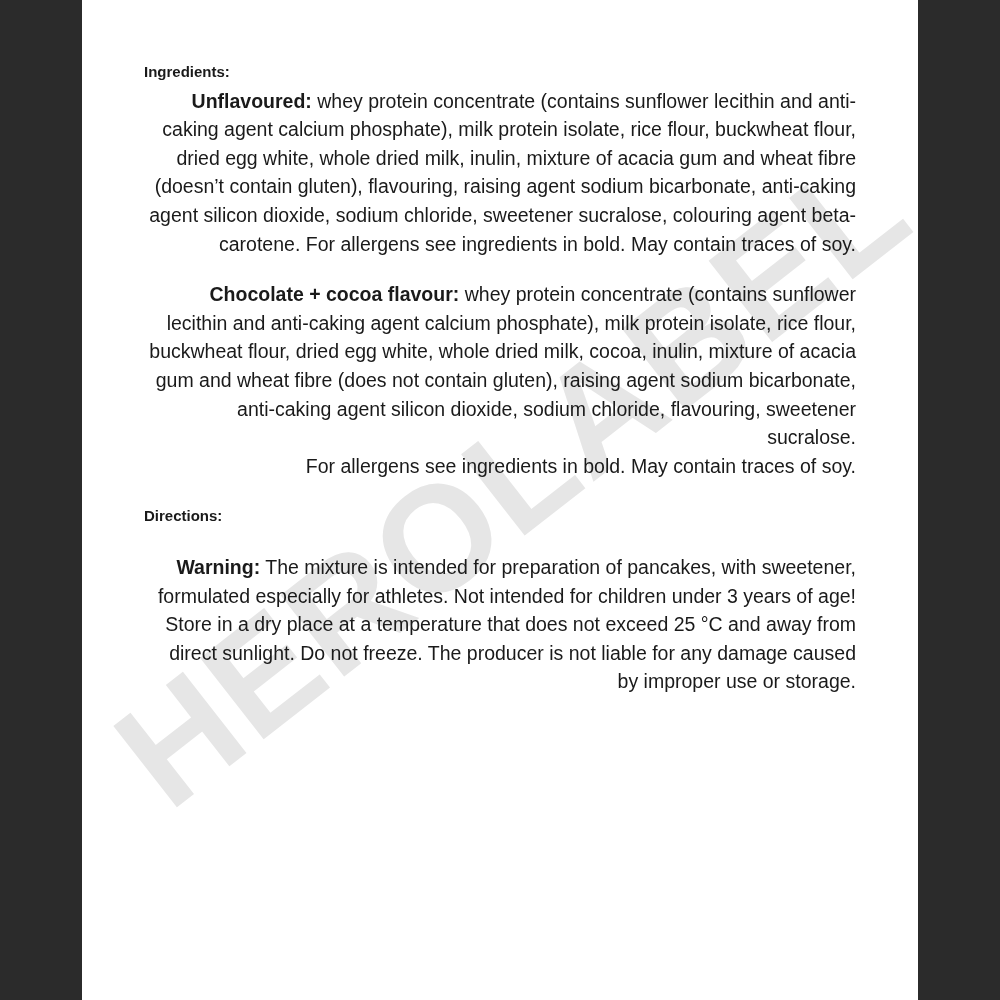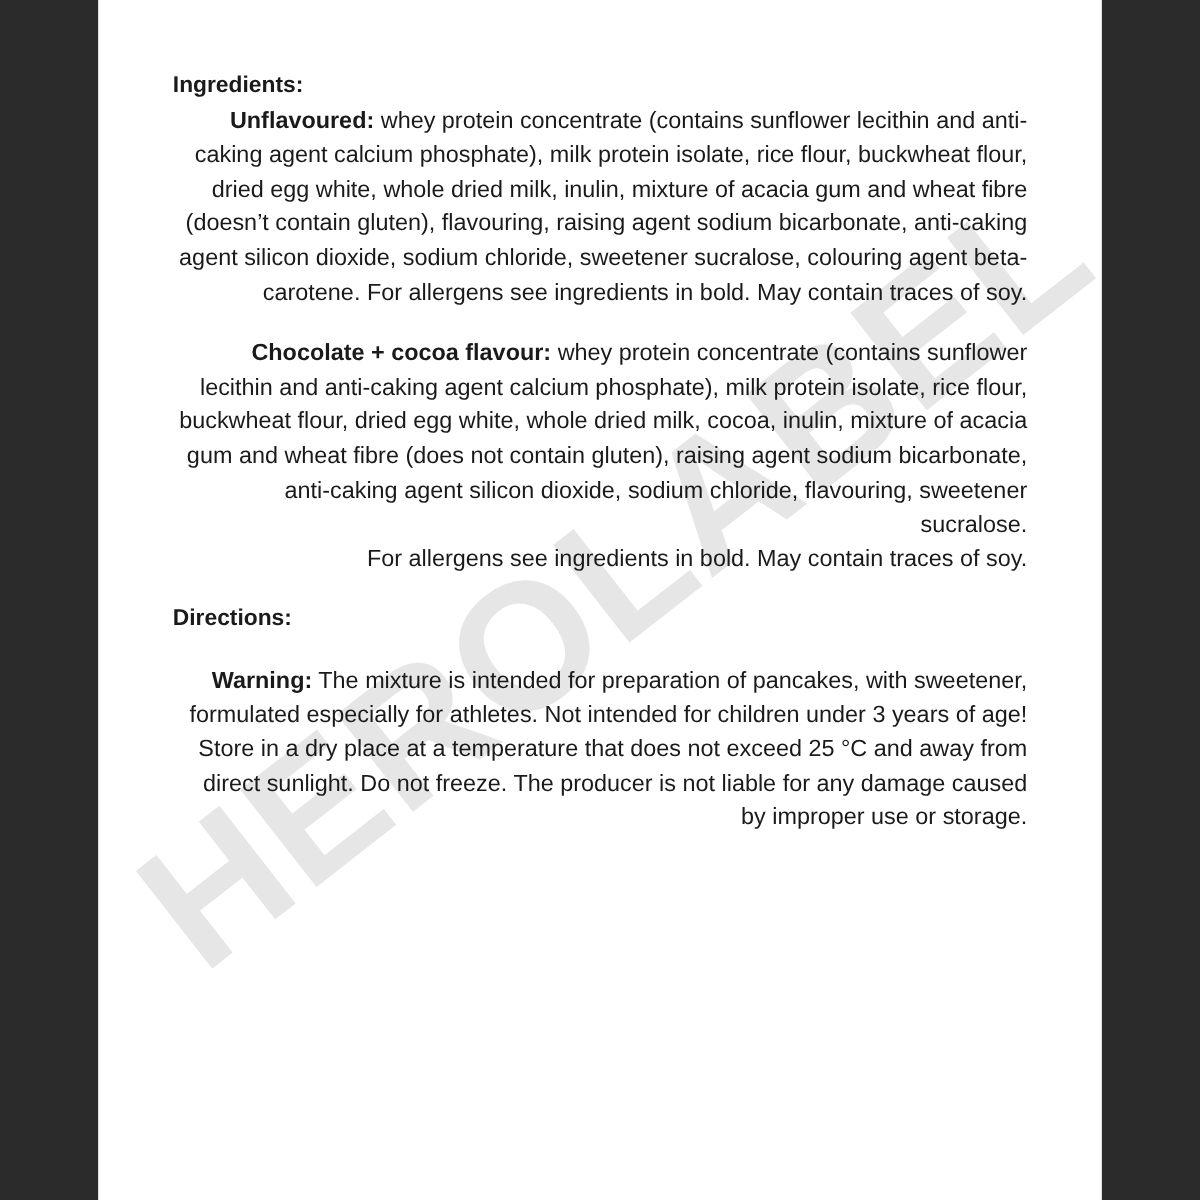--- a/index.html
+++ b/index.html
@@ -71,21 +71,21 @@
     color: #1a1a1a;
     font-size: 19.5px;
     line-height: 28.6px;
   }
   .block {
     margin: 0 0 22px 0;
   }
   .heading {
     font-weight: bold;
     margin: 0;
-    font-size: 19px;
+    font-size: 15px;
     line-height: 28.6px;
   }
   .para {
     margin: 0;
     text-align: right;
   }
   .lead {
     font-weight: bold;
   }
 </style>

